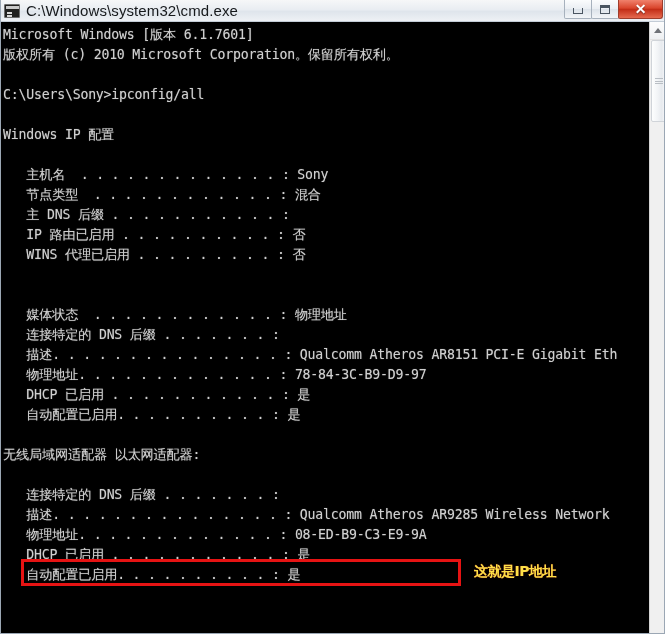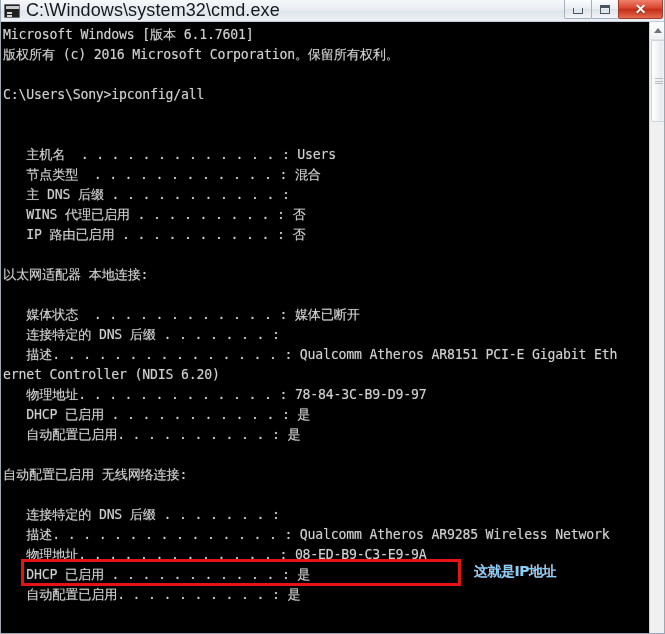--- a/index.html
+++ b/index.html
@@ -56,21 +56,21 @@
   }
   #app-icon::after {
     content: "";
     position: absolute;
     left: 2px; top: 7px;
     width: 5px; height: 2px;
     background: #d8d8d8;
     box-shadow: 0 3px 0 0 #d8d8d8;
   }
   #title-text {
-    font-size: 18px;
+    font-size: 15px;
     color: #16191c;
     letter-spacing: 0.1px;
     white-space: nowrap;
     font-family: "Liberation Sans", sans-serif;
   }
   #window-controls {
     position: absolute;
     right: 1px;
     top: 0px;
     display: flex;
@@ -218,21 +218,21 @@
     box-sizing: border-box;
     pointer-events: none;
   }
   #ip-annotation {
     position: absolute;
     left: 473px;
     top: 541px;
     font-family: "DejaVu Sans", sans-serif;
     font-size: 14px;
     font-weight: bold;
-    color: #7dd3fc;
+    color: #fde047;
     white-space: nowrap;
     letter-spacing: -0.5px;
     text-shadow: 0 0 1px rgba(236,28,28,0.6);
   }
 </style>
 </head>
 <body>
 
 <div id="window">
 
@@ -248,42 +248,41 @@
       </div>
       <div class="wbtn close">
         <span class="glyph-close">✕</span>
       </div>
     </div>
   </div>
 
   <div id="console-wrap">
     <div id="console">
         <div class="cline">Microsoft Windows [版本 6.1.7601]</div>
-        <div class="cline">版权所有 (c) 2016 Microsoft Corporation。保留所有权利。</div>
+        <div class="cline">版权所有 (c) 2010 Microsoft Corporation。保留所有权利。</div>
         <div class="cline blank"> </div>
         <div class="cline">C:\Users\Sony&gt;ipconfig/all</div>
         <div class="cline blank"> </div>
-        <div class="cline blank"> </div>
-        <div class="cline">   主机名  . . . . . . . . . . . . . : Users</div>
+        <div class="cline">Windows IP 配置</div>
+        <div class="cline blank"> </div>
+        <div class="cline">   主机名  . . . . . . . . . . . . . : Sony</div>
         <div class="cline">   节点类型  . . . . . . . . . . . . : 混合</div>
         <div class="cline">   主 DNS 后缀 . . . . . . . . . . . :</div>
+        <div class="cline">   IP 路由已启用 . . . . . . . . . . : 否</div>
         <div class="cline">   WINS 代理已启用 . . . . . . . . . : 否</div>
-        <div class="cline">   IP 路由已启用 . . . . . . . . . . : 否</div>
-        <div class="cline blank"> </div>
-        <div class="cline">以太网适配器 本地连接:</div>
-        <div class="cline blank"> </div>
-        <div class="cline">   媒体状态  . . . . . . . . . . . . : 媒体已断开</div>
+        <div class="cline blank"> </div>
+        <div class="cline blank"> </div>
+        <div class="cline">   媒体状态  . . . . . . . . . . . . : 物理地址</div>
         <div class="cline">   连接特定的 DNS 后缀 . . . . . . . :</div>
         <div class="cline">   描述. . . . . . . . . . . . . . . : Qualcomm Atheros AR8151 PCI-E Gigabit Eth</div>
-        <div class="cline">ernet Controller (NDIS 6.20)</div>
         <div class="cline">   物理地址. . . . . . . . . . . . . : 78-84-3C-B9-D9-97</div>
         <div class="cline">   DHCP 已启用 . . . . . . . . . . . : 是</div>
         <div class="cline">   自动配置已启用. . . . . . . . . . : 是</div>
         <div class="cline blank"> </div>
-        <div class="cline">自动配置已启用 无线网络连接:</div>
+        <div class="cline">无线局域网适配器 以太网适配器:</div>
         <div class="cline blank"> </div>
         <div class="cline">   连接特定的 DNS 后缀 . . . . . . . :</div>
         <div class="cline">   描述. . . . . . . . . . . . . . . : Qualcomm Atheros AR9285 Wireless Network</div>
         <div class="cline">   物理地址. . . . . . . . . . . . . : 08-ED-B9-C3-E9-9A</div>
         <div class="cline">   DHCP 已启用 . . . . . . . . . . . : 是</div>
         <div class="cline">   自动配置已启用. . . . . . . . . . : 是</div>
       </div>
 
     <div id="scrollbar">
       <div id="sb-up">

